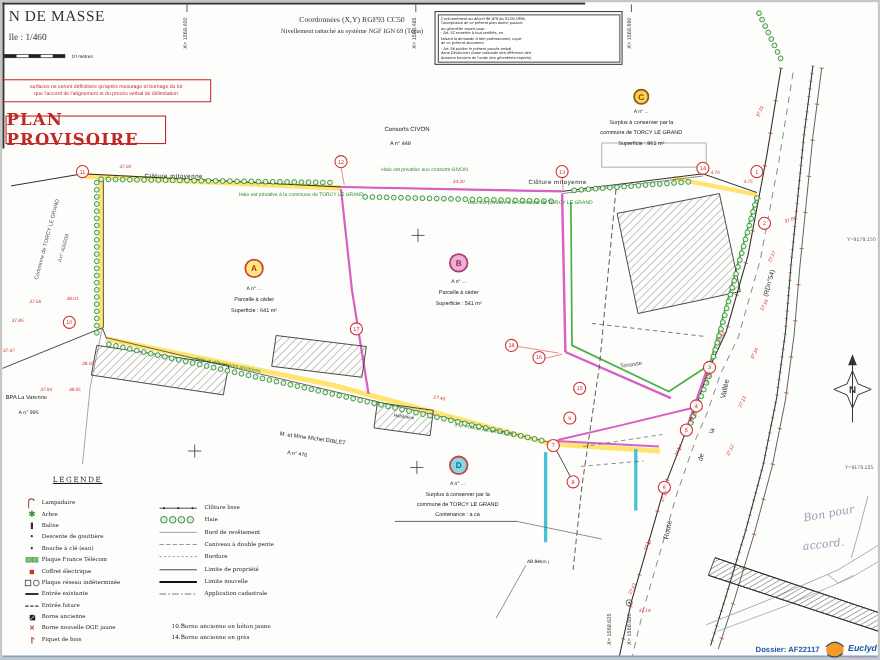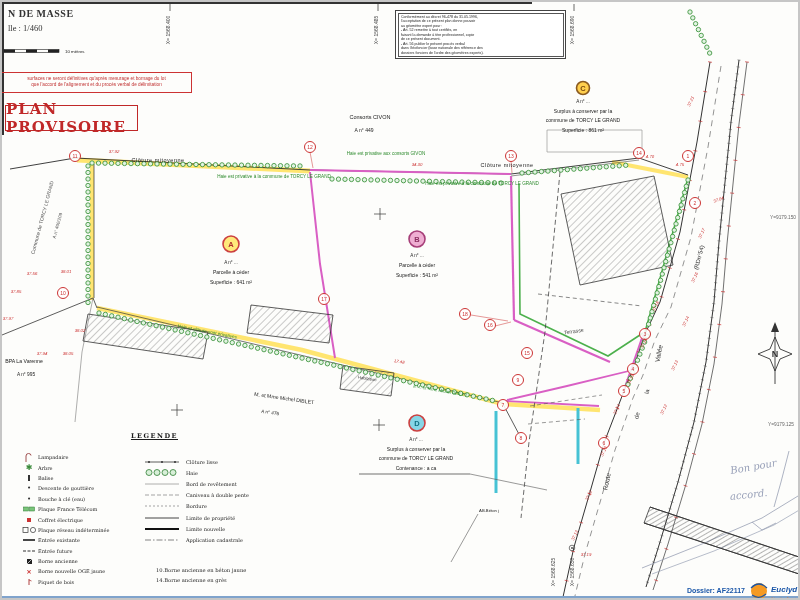--- a/index.html
+++ b/index.html
@@ -1,38 +1,38 @@
 <!DOCTYPE html>
 <html><head>
 <meta charset="utf-8">
 <style>
   html,body{margin:0;padding:0;background:#e8e8e8}
   .page{position:relative;width:800px;height:600px;background:#fdfdfb;overflow:hidden;
         font-family:"Liberation Sans",sans-serif;border:2px solid #c6c6c6;box-sizing:border-box}
   svg.plan{position:absolute;left:0;top:0}
   .hdr-title{position:absolute;left:6px;top:6px;color:#333;font-family:"Liberation Serif",serif}
-  .hdr-title .t1{font-size:10px;font-weight:bold;letter-spacing:0.5px}
+  .hdr-title .t1{font-size:14px;font-weight:normal;letter-spacing:0.5px}
   .hdr-title .t2{font-size:8.5px;margin-top:4px}
   .coords{position:absolute;left:228px;top:12px;width:180px;text-align:center;color:#333;
           font-family:"Liberation Serif",serif}
   .coords .c1{font-size:7px}
   .coords .c2{font-size:6px;margin-top:4px}
   .disclaimer{position:absolute;left:-34px;top:70px;width:224px;border:1px solid #cc3333;color:#c03030;
           font-size:4.7px;line-height:6.4px;padding:3px 3px 3px 36px;text-align:center;box-sizing:border-box}
-  .stamp{position:absolute;left:3px;top:103px;width:133px;height:26px;border:1.6px solid #c02828;
+  .stamp{position:absolute;left:3px;top:103px;width:146px;height:26px;border:1.6px solid #c02828;
           color:#c02828;font-family:"DejaVu Serif",serif;font-weight:bold;font-size:15px;
           letter-spacing:1px;display:flex;align-items:center;justify-content:center;box-sizing:border-box}
   .notice{position:absolute;left:393px;top:8px;width:171px;height:49px;border:1.4px solid #444;
           padding:1.5px;box-sizing:border-box;background:#fff}
   .notice-inner{border:0.6px solid #555;width:100%;height:100%;box-sizing:border-box;padding:1px 2.5px;
           font-size:3.6px;line-height:4.55px;color:#222}
   .legend{position:absolute;left:16px;top:430px;width:310px;height:164px;color:#1c1c1c;
           font-family:"DejaVu Serif",serif}
-  .legend-title{position:absolute;left:30px;top:0;width:130px;text-align:right;font-size:6.5px;
-          font-weight:bold;letter-spacing:1.5px;text-decoration:underline}
+  .legend-title{position:absolute;left:30px;top:0;width:130px;text-align:left;font-size:6.5px;
+          font-weight:normal;letter-spacing:1.5px;text-decoration:underline}
   .legend-col1{position:absolute;left:2px;top:20px}
   .legend-col2{position:absolute;left:126px;top:24px}
   .lg-row{display:flex;align-items:center;height:10.4px;font-size:5px;white-space:nowrap}
   .lg-row2{display:flex;align-items:center;height:11.2px;font-size:5px;white-space:nowrap}
   .lg-ic{display:inline-flex;width:18px;justify-content:center;align-items:center}
   .lg-ic2{display:inline-flex;width:42px;justify-content:flex-start;align-items:center}
   .legend-notes{position:absolute;left:138px;top:134px;font-size:5.2px;line-height:9.5px}
 </style>
 </head>
 <body>
@@ -562,20 +562,24 @@
         <text transform="translate(752,468) rotate(-10)" font-size="10" font-style="italic" font-family="DejaVu Serif, serif" fill="#98a0b8" text-anchor="middle">Bon pour</text>
         <text transform="translate(747,496) rotate(-6)" font-size="10" font-style="italic" font-family="DejaVu Serif, serif" fill="#98a0b8" text-anchor="middle">accord.</text>
       </g>
   </svg>
 
   <div class="hdr-title">
     <div class="t1">N DE MASSE</div>
     <div class="t2">lle : 1/460</div>
   </div>
 
+  <div class="coords">
+    <div class="c1">Coordonnées (X,Y) RGF93 CC50</div>
+    <div class="c2">Nivellement rattaché au système NGF IGN 69 (Téria)</div>
+  </div>
 
   <div class="disclaimer">
     <div>surfaces ne seront définitives qu'après mesurage et bornage du lot</div>
     <div>que l'accord de l'alignement et du procès verbal de délimitation</div>
   </div>
 
   <div class="stamp">PLAN PROVISOIRE</div>
 
   <div class="notice">
     <div class="notice-inner" id="notice">

